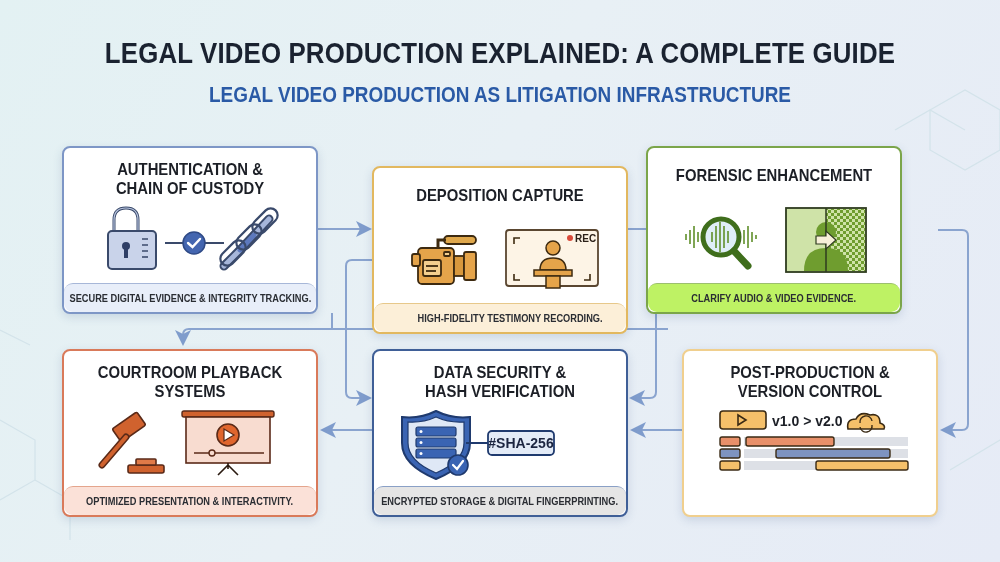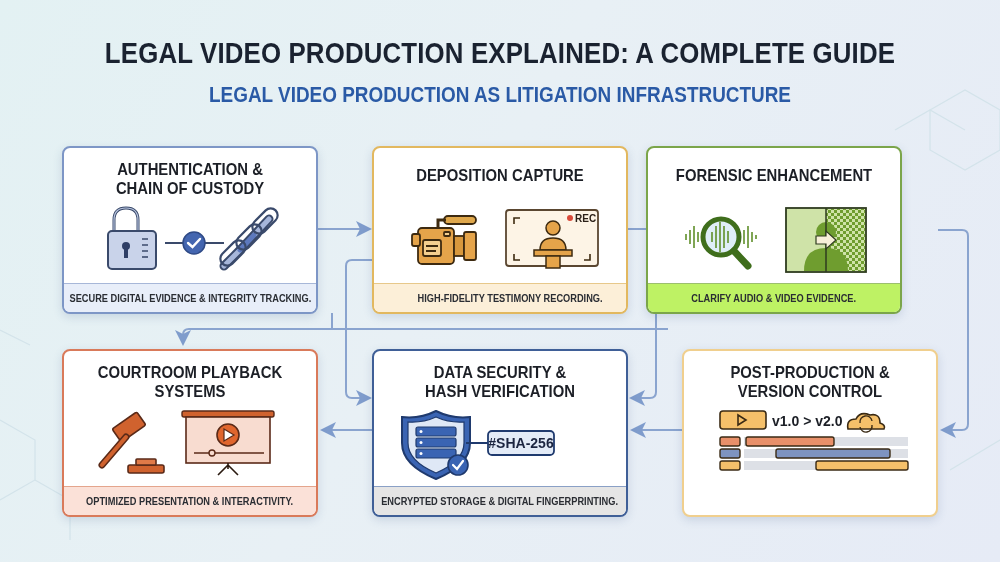--- a/index.html
+++ b/index.html
@@ -29,27 +29,27 @@
   .card-title {
     position: absolute; top: 12px; left: 0; width: 100%; text-align: center;
     font-size: 16.5px; font-weight: 700; color: #1c1f26; line-height: 19px;
     transform: scaleX(0.9);
   }
   .card-title.single { top: 18px; }
   .card-icon { position: absolute; left: 0; width: 100%; }
   .card-footer {
     position: absolute; left: 0; bottom: 0; width: 100%; height: 29px;
     border-top: 1.5px solid; display: flex; align-items: center; justify-content: center;
-    font-size: 10.5px; font-weight: 700; color: #2a2d33; white-space: nowrap;
+    font-size: 10.5px; font-weight: 700; color: #2a2d33; white-space: nowrap; border-radius: 9px;
   }
   .card-footer span { display: inline-block; transform: scaleX(0.88); }
 
   .c-blue   { border-color: #7d96c6; }
   .c-blue   .card-footer { background: #e8eef9; border-color: #a7b7d8; }
-  .c-gold   { border-color: #e2b85f; }
+  .c-gold   { border-color: #e2b85f; margin-top: 20px; }
   .c-gold   .card-footer { background: #fcefd8; border-color: #e7c88a; padding-left: 21px; }
   .c-green  { border-color: #7ba54a; }
   .c-green  .card-footer { background: #bef264; border-color: #9cbf6e; }
   .c-orange { border-color: #d97a5a; }
   .c-orange .card-footer { background: #fbe1d8; border-color: #e4a58d; margin-top: 14px; }
   .c-navy   { border-color: #3f5f97; }
   .c-navy   .card-footer { background: #e5e5e5; border-color: #8aa0c6; }
   .c-amber  { border-color: #f0cf8e; }
   .c-amber  .card-footer { background: #fdf1da; border-color: #efd49c; }
 </style>

